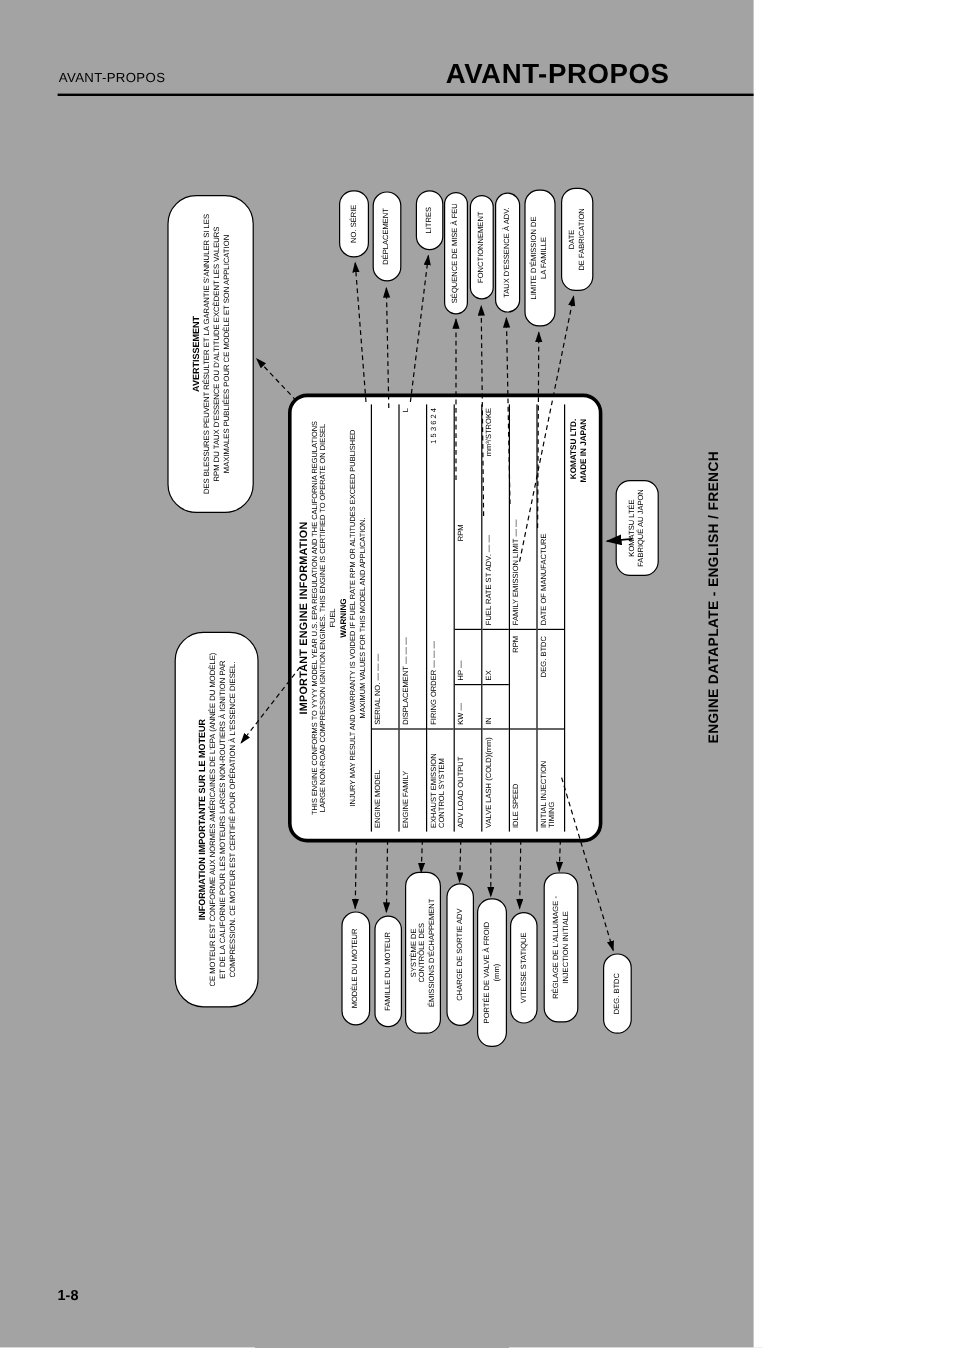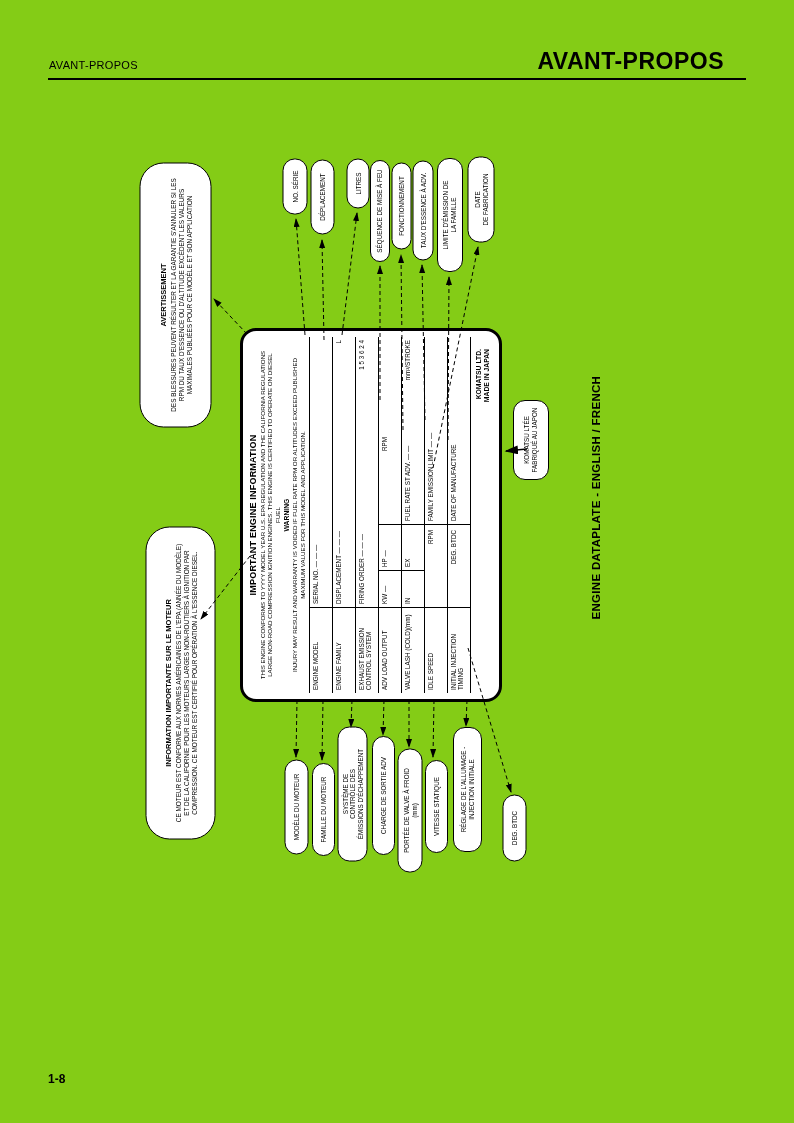--- a/index.html
+++ b/index.html
@@ -1,17 +1,17 @@
 <!DOCTYPE html>
 <html><head>
 <meta charset="utf-8">
 <style>
   html,body { margin:0; padding:0; background:#fff; }
   .page {
-    position:relative; width:794px; height:1123px; background:#84cc16;
+    position:relative; width:628px; height:1123px; background:#a3a3a3;
     font-family:"Liberation Sans","DejaVu Sans",sans-serif; color:#000; overflow:hidden;
   }
   .rotated { transform:rotate(-90deg); }
 
   .hdr-left  { position:absolute; left:49px; top:59px; font-size:11px; letter-spacing:.3px; }
   .hdr-right { position:absolute; right:70px; top:48px; font-size:23px; font-weight:bold; letter-spacing:.5px; }
   .hdr-rule  { position:absolute; left:48px; width:698px; top:78px; height:2px; background:#000; }
   .footer-page { position:absolute; left:48px; top:1072px; font-size:12px; font-weight:bold; }
 
   .watermark { position:absolute; left:336px; top:318px; font-size:27px; color:#4c3b3b;

